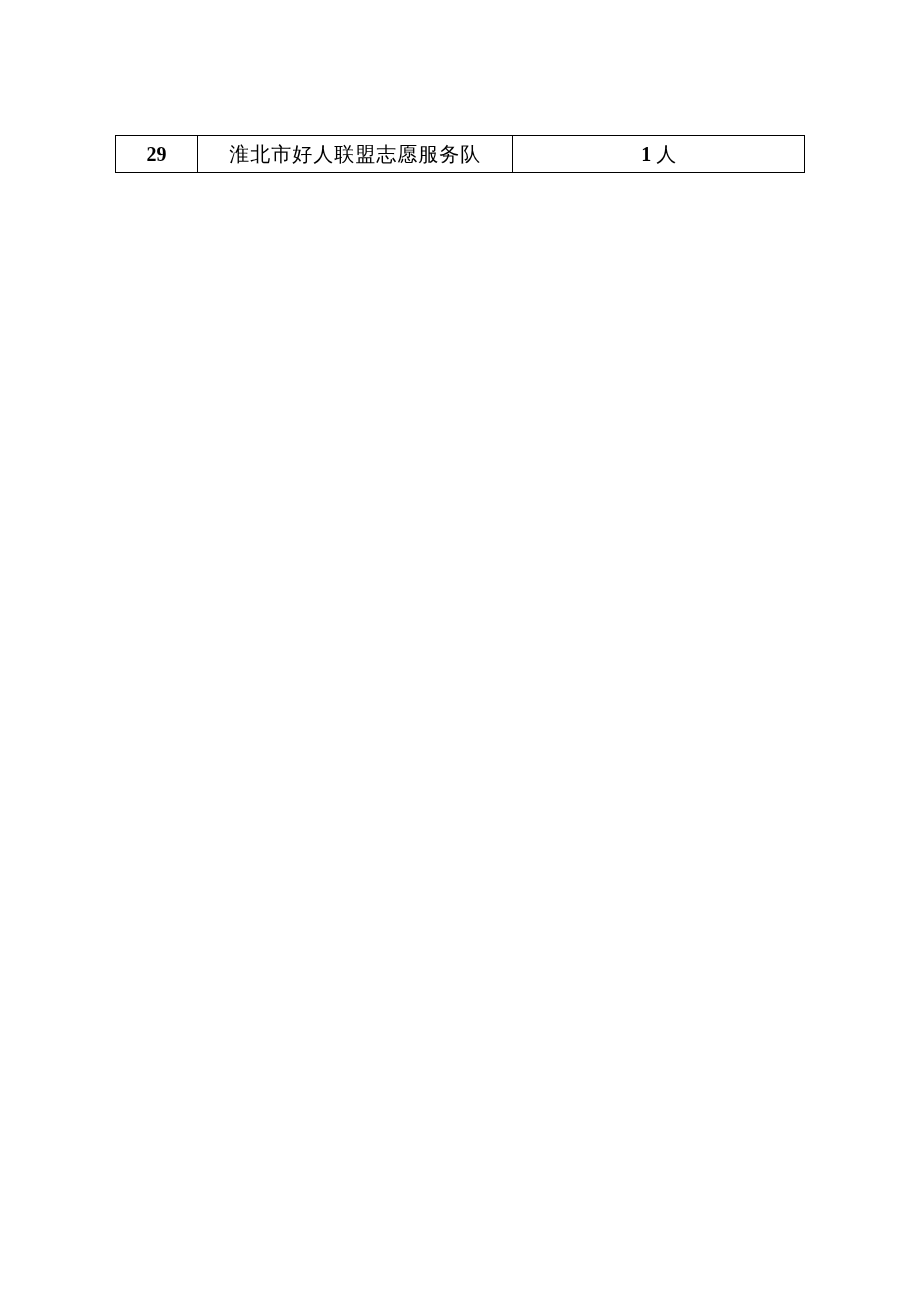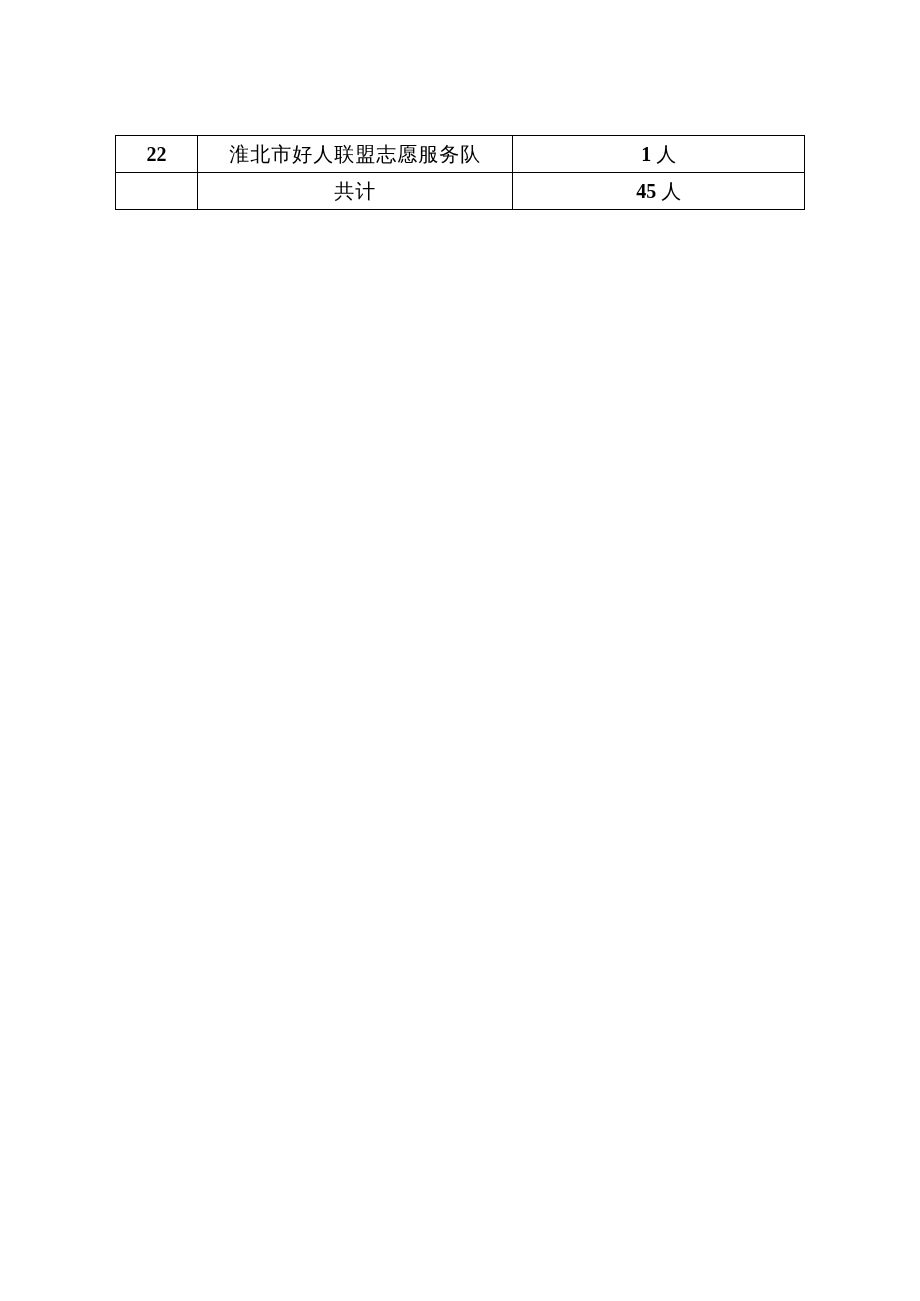--- a/index.html
+++ b/index.html
@@ -46,24 +46,19 @@
       font-weight: bold;
     }
   </style>
 </head>
 <body>
 
 <div class="table-container">
   <table>
     <tbody>
       <tr>
-        <td class="col-num">22</td>
+        <td class="col-num">29</td>
         <td class="col-name">淮北市好人联盟志愿服务队</td>
         <td class="col-count"><span class="bold-num">1</span><span> 人</span></td>
-      </tr>
-      <tr>
-        <td class="col-num"></td>
-        <td class="col-name">共计</td>
-        <td class="col-count"><span class="bold-num">45</span><span> 人</span></td>
       </tr>
     </tbody>
   </table>
 </div>
 
 </body></html>

